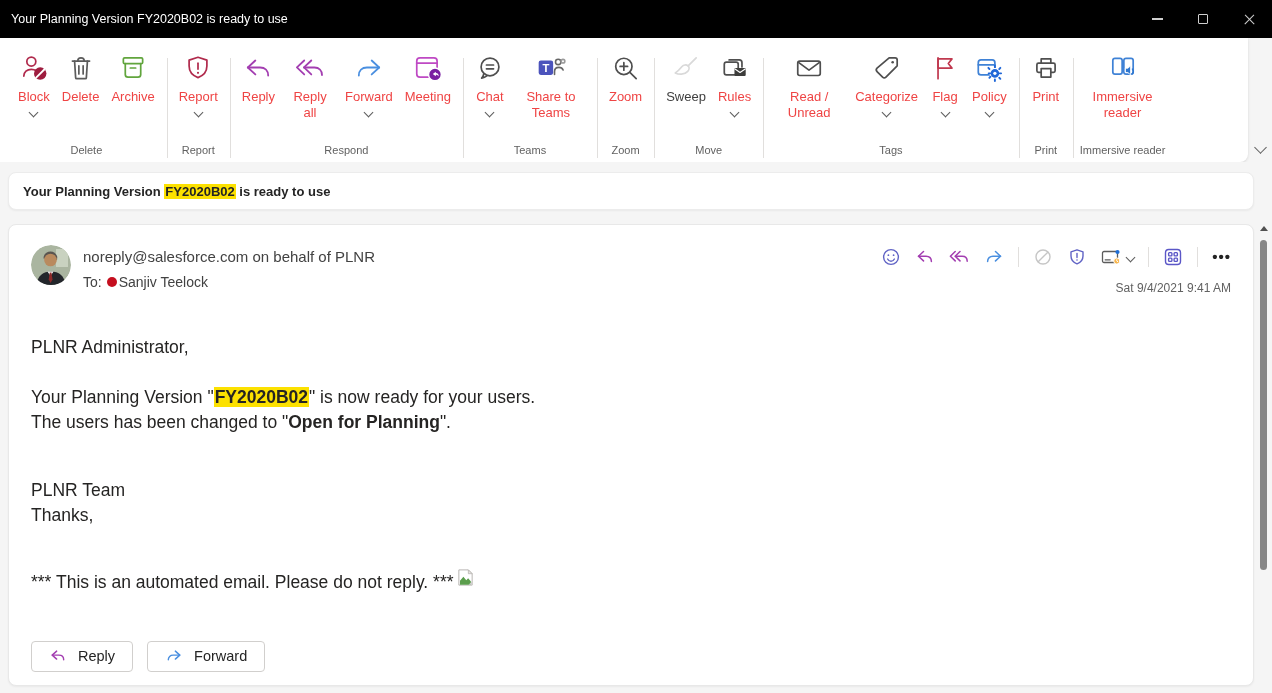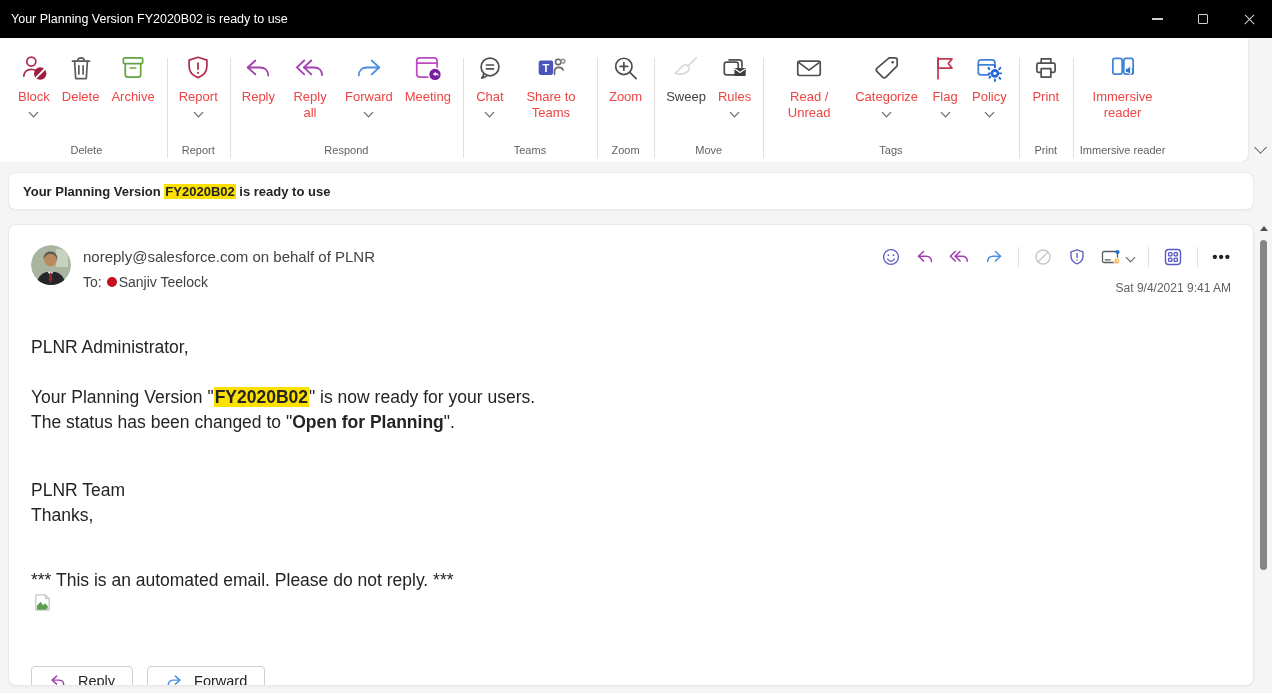--- a/index.html
+++ b/index.html
@@ -56,21 +56,21 @@
   .hicons { display:flex; align-items:center; gap:14px; height:24px; }
   .hicons .hbtn { display:flex; align-items:center; gap:4px; cursor:pointer; }
   .hsep { width:1px; height:20px; background:#e1dfdd; }
   .dots { font-size:15px; letter-spacing:1px; color:#242424; font-weight:bold; line-height:10px; }
   .tstamp { font-size:12px; color:#616161; margin-top:12px; }
   svg.ich { fill:none; stroke-linecap:round; stroke-linejoin:round; }
 
   .body { margin-top:40px; font-size:17.5px; line-height:25px; color:#252423; }
   .body .hl { font-weight:bold; }
   .gap25 { height:25px; } .gap45 { height:43px; } .gap42 { height:40px; }
-  .footer-line { display:flex; align-items:flex-start;flex-direction:column; }
+  .footer-line { display:flex; align-items:flex-end; }
   .brokimg { margin-left:2px; margin-bottom:1px; }
   .actions { margin-top:46px; display:flex; gap:14px; }
   .qbtn { display:inline-flex; align-items:center; gap:11px; padding:6px 17px 7px; border:1px solid #d1cfcd;
           border-radius:4px; background:#fff; font-size:14.5px; color:#242424; cursor:pointer; }
 
   
   .scrollzone { position:absolute; right:3px; top:64px; width:11px; display:flex; flex-direction:column; align-items:center; }
   .sb-up { width:0; height:0; border-left:4px solid transparent; border-right:4px solid transparent; border-bottom:5px solid #505050; }
   .sb-thumb { width:7px; height:330px; background:#868686; border-radius:4px; margin-top:9px; }
 </style>
@@ -451,21 +451,21 @@
             </span>
         </div>
         <div class="tstamp">Sat 9/4/2021 9:41 AM</div>
       </div>
     </div>
 
     <div class="body">
       <div>PLNR Administrator,</div>
       <div class="gap25"></div>
       <div><span>Your Planning Version "</span><span class="hl">FY2020B02</span><span>" is now ready for your users.</span></div>
-      <div><span>The status has been changed to "</span><b>Open for Planning</b><span>".</span></div>
+      <div><span>The users has been changed to "</span><b>Open for Planning</b><span>".</span></div>
       <div class="gap45"></div>
       <div>PLNR Team</div>
       <div>Thanks,</div>
       <div class="gap42"></div>
       <div class="footer-line">
         <span>*** This is an automated email. Please do not reply. ***</span>
         <span class="brokimg">
           <svg width="19" height="19" viewBox="0 0 20 20">
             <path d="M3 2h10l4 4v12H3z" fill="#fff" stroke="#b5b2af" stroke-width="1"></path>
             <path d="M13 2l4 4h-4z" fill="#e8e6e3" stroke="#b5b2af" stroke-width=".8"></path>

